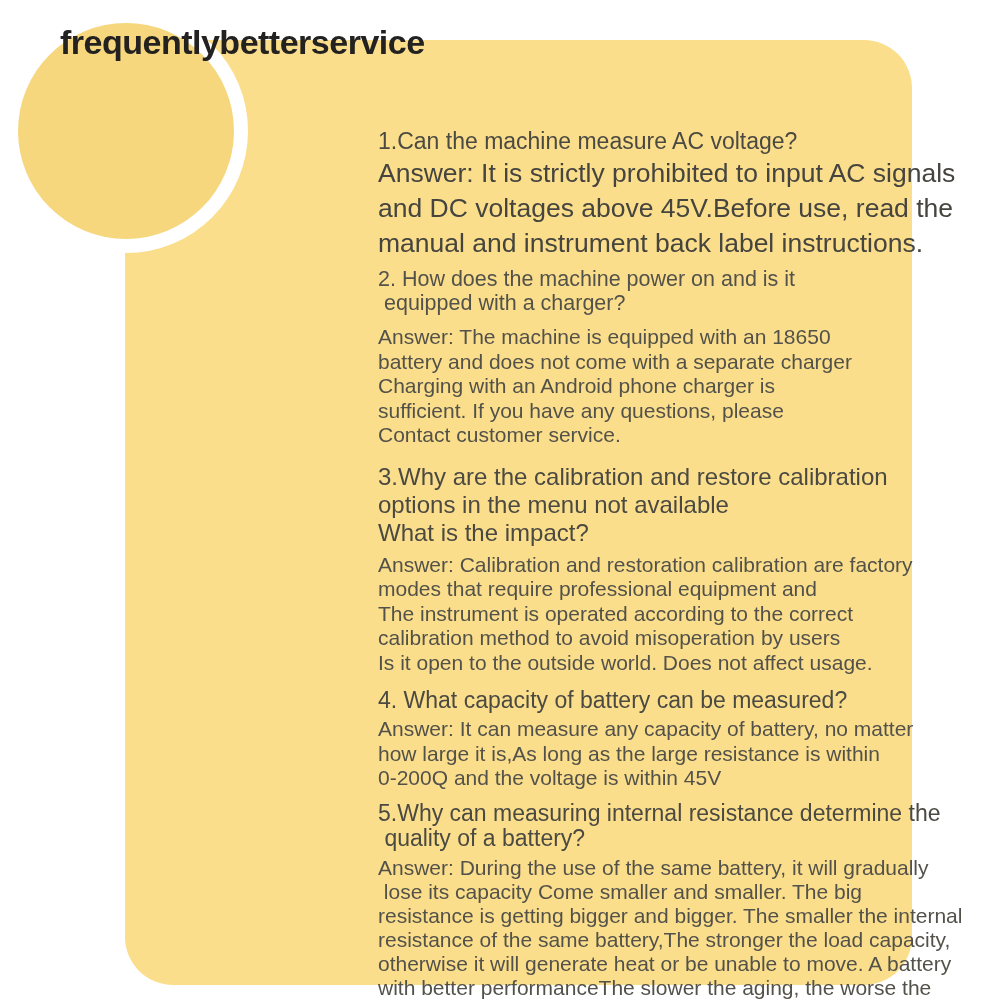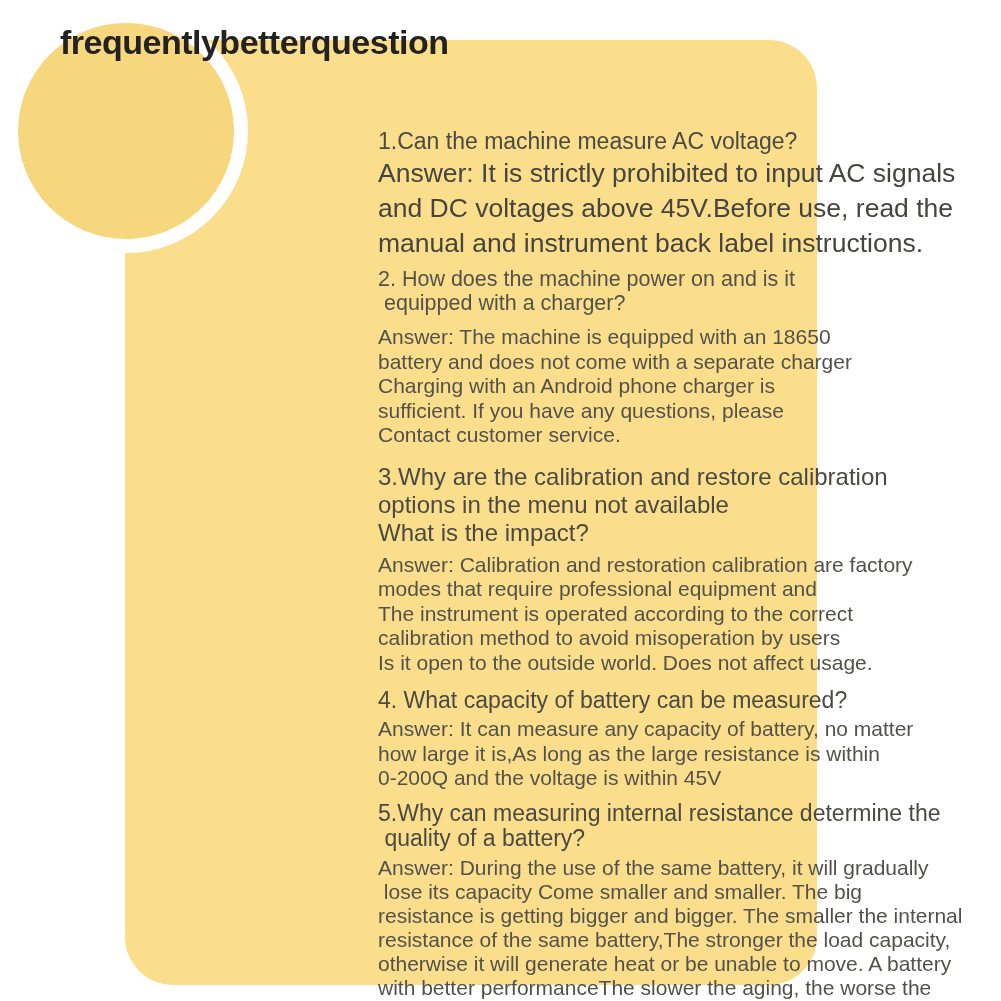--- a/index.html
+++ b/index.html
@@ -11,21 +11,21 @@
     --text-body:#53524a;
   }
   *{box-sizing:border-box;}
   html,body{margin:0;padding:0;}
   body{
     width:1001px;height:1001px;position:relative;overflow:hidden;
     background:var(--page-bg);
     font-family:"Liberation Sans","DejaVu Sans",sans-serif;
   }
   .panel{
-    position:absolute;left:125px;top:40px;width:692px;height:945px;
+    position:absolute;left:125px;top:40px;width:787px;height:945px;
     background:var(--panel-bg);
     border-radius:48px;
   }
   .badge{
     position:absolute;left:18px;top:23px;width:216px;height:216px;
     border-radius:50%;
     background:var(--badge-bg);
     box-shadow:0 0 0 14px #ffffff;
     display:flex;flex-direction:row;justify-content:space-between;
     padding-left:42px;
@@ -127,14 +127,14 @@
           <div class="line">with better performanceThe slower the aging, the worse the</div>
           <div class="line">quality of the battery,the faster the aging.</div>
         </div>
       </div>
     </div>
 </div>
 
 <div class="badge">
   <div class="badge-line">frequently</div>
   <div class="badge-line">better</div>
-  <div class="badge-line">question</div>
+  <div class="badge-line">service</div>
 </div>
 
 </body></html>

